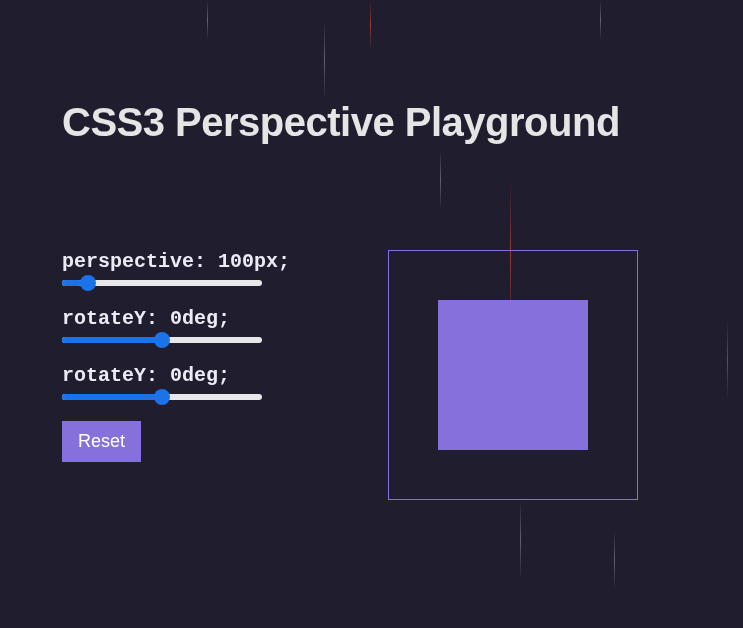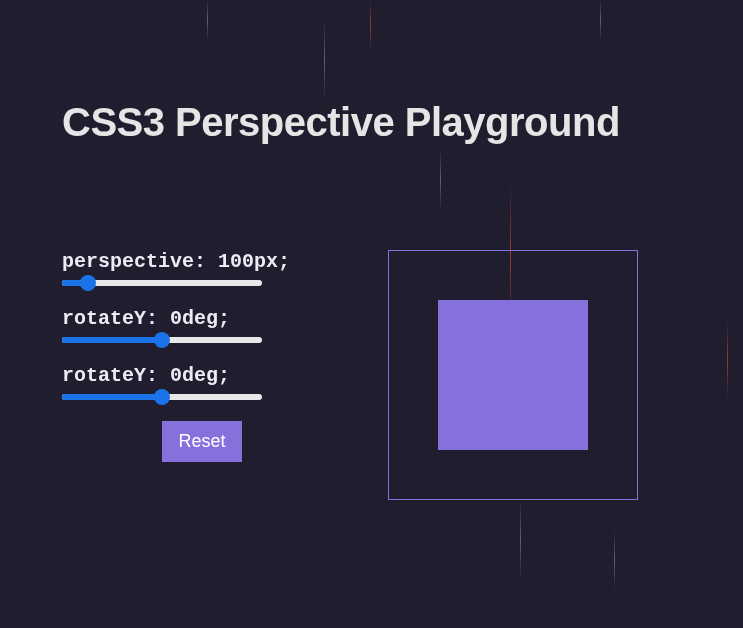--- a/index.html
+++ b/index.html
@@ -95,21 +95,20 @@
       left: 0;
       height: 6px;
       background: #1a73e8;
       border-radius: 3px;
       pointer-events: none;
     }
     .buttons {
       display: flex;
       gap: 12px;
       margin-top: 8px;
-      justify-content: center;
     }
     .btn {
       background-color: #8670db;
       color: #ffffff;
       border: none;
       padding: 10px 16px;
       font-size: 18px;
       cursor: pointer;
       font-family: inherit;
     }

